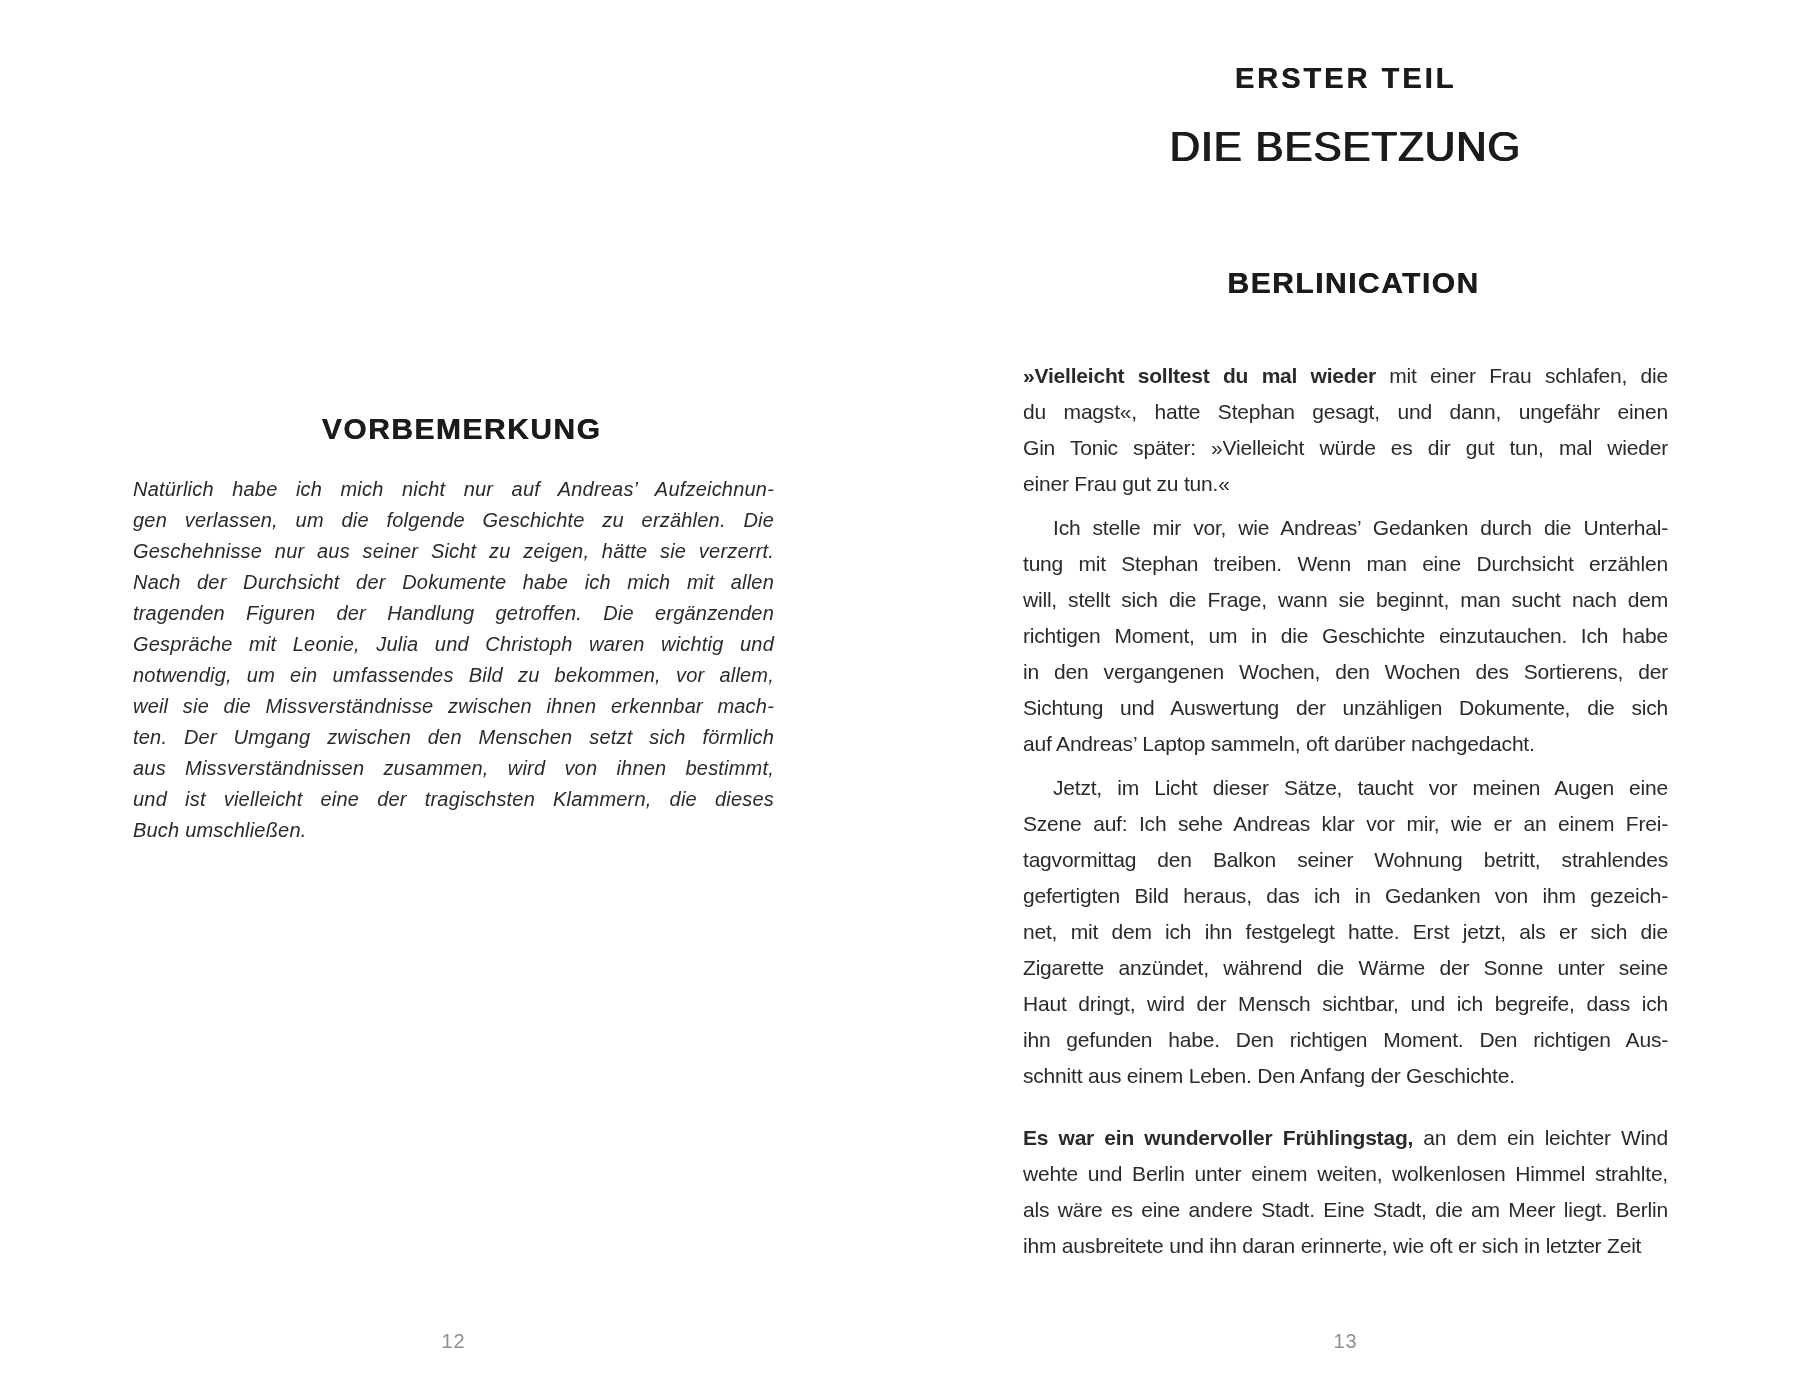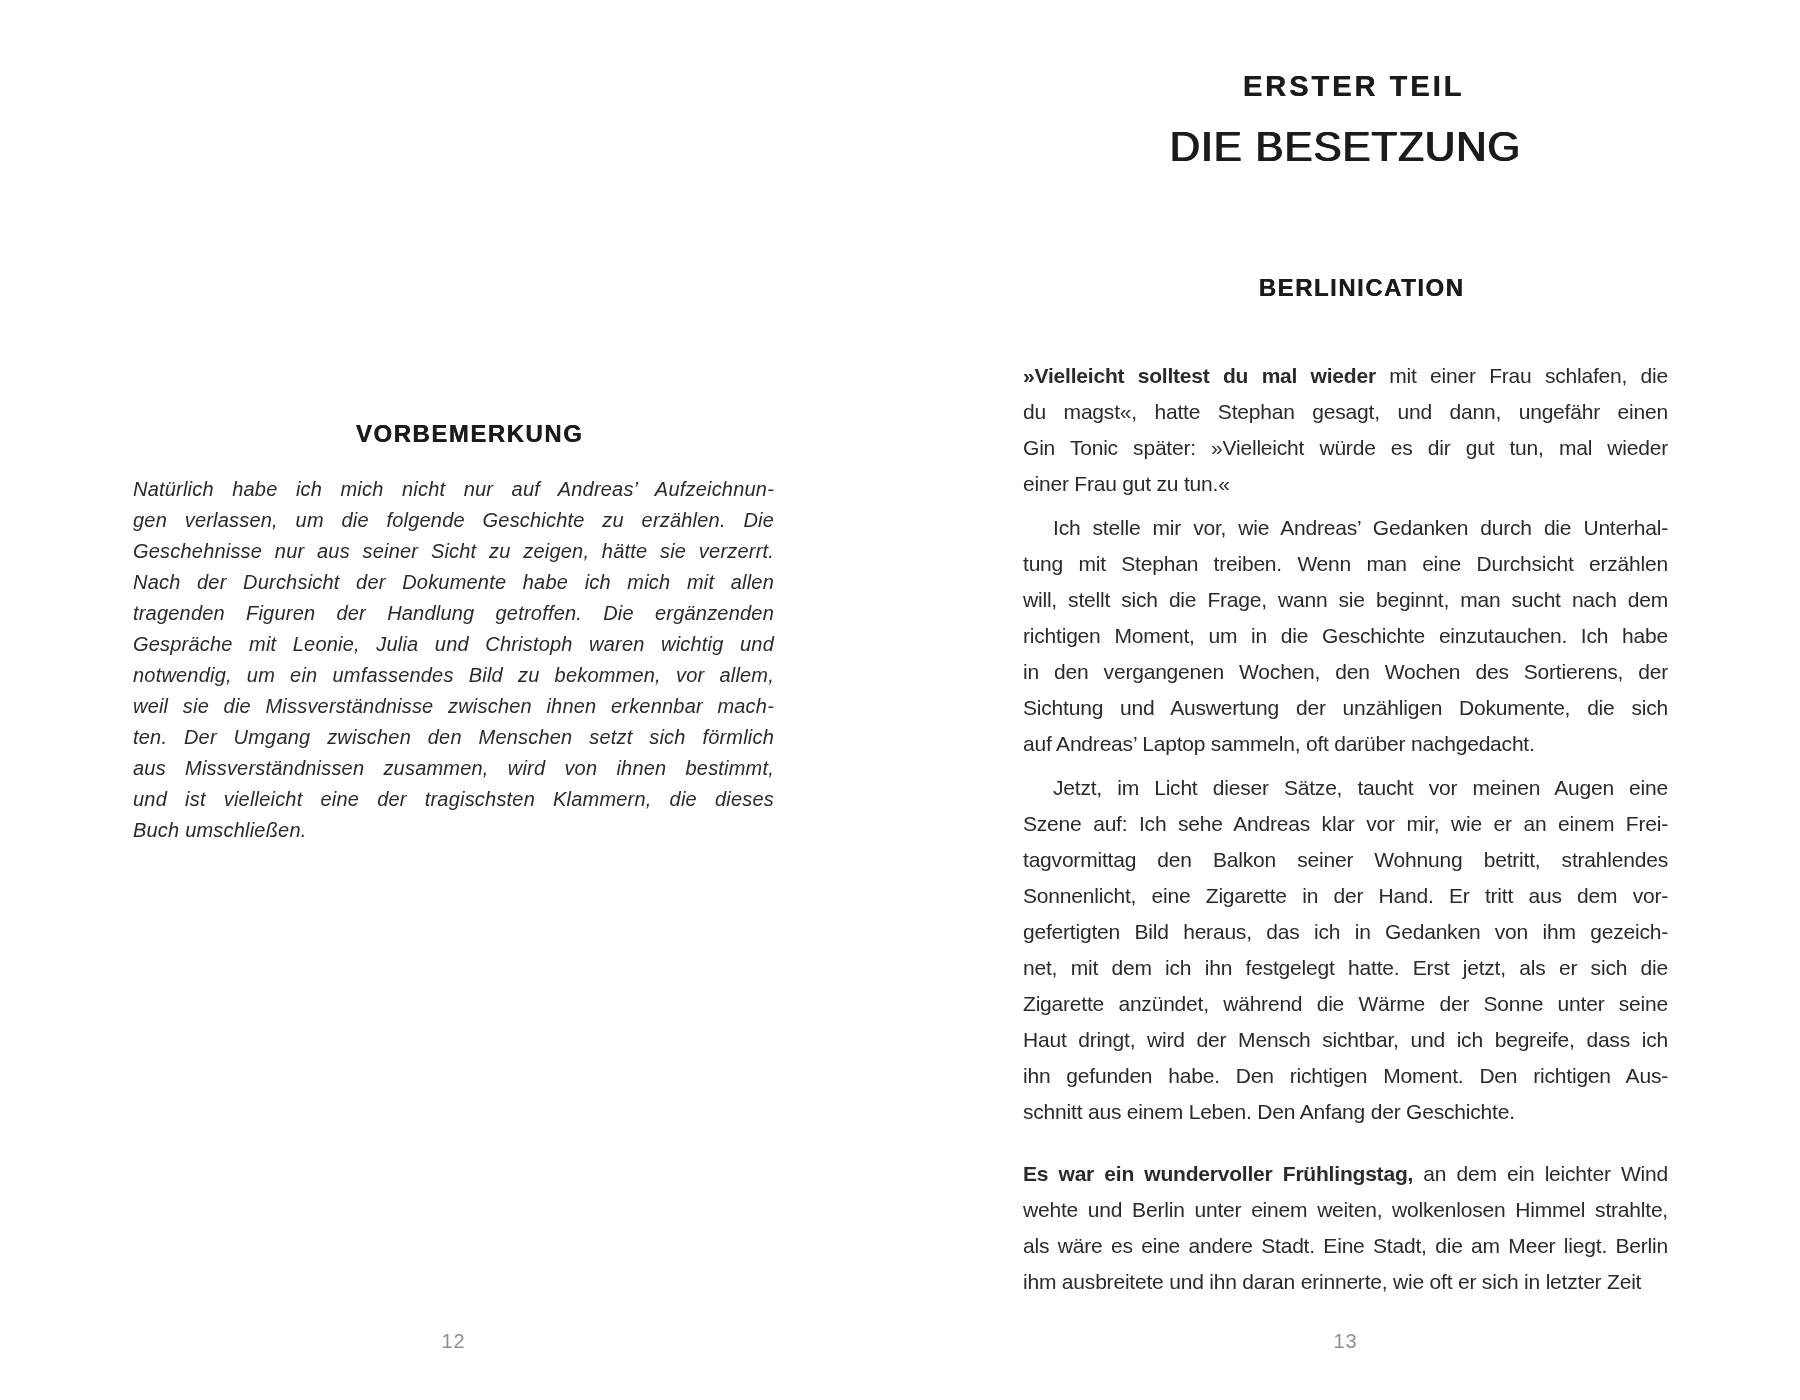--- a/index.html
+++ b/index.html
@@ -11,29 +11,29 @@
     background:var(--background);
     font-family:"Liberation Sans", sans-serif;
     color:var(--text);
     -webkit-font-smoothing:antialiased;
   }
   .page{position:absolute;top:0;height:1400px;}
   .page.left{left:125px;width:657px;}
   .page.right{left:1015px;width:661px;}
 
   .section-heading{
-    position:absolute;left:0;width:100%;margin:16px;text-align:center;
-    font-size:24px;font-weight:700;letter-spacing:1.5px;color:var(--heading);
+    position:absolute;left:0;width:100%;margin:8px;text-align:center;
+    font-size:30px;font-weight:700;letter-spacing:1.5px;color:var(--heading);
     text-shadow:0.4px 0 0 currentColor;
   }
   .left .section-heading{top:404px;}
   .right .chapter-heading{top:258px;}
 
   .part-label{
-    position:absolute;top:62px;left:0;width:100%;margin:8px;text-align:center;
+    position:absolute;top:62px;left:0;width:100%;margin:0;text-align:center;
     font-size:29px;font-weight:700;letter-spacing:3px;color:var(--heading);
     text-shadow:0.4px 0 0 currentColor;
   }
   .part-title{
     position:absolute;top:116px;left:0;width:100%;margin:0;text-align:center;
     font-size:42px;line-height:62px;font-weight:400;letter-spacing:1px;color:var(--heading);
     text-shadow:0.8px 0 0 currentColor,-0.8px 0 0 currentColor;
   }
 
   .textblock{position:absolute;left:0;width:100%;}
@@ -110,21 +110,20 @@
           <div class="line">will, stellt sich die Frage, wann sie beginnt, man sucht nach dem</div>
           <div class="line">richtigen Moment, um in die Geschichte einzutauchen. Ich habe</div>
           <div class="line">in den vergangenen Wochen, den Wochen des Sortierens, der</div>
           <div class="line">Sichtung und Auswertung der unzähligen Dokumente, die sich</div>
           <div class="line last">auf Andreas’ Laptop sammeln, oft darüber nachgedacht.</div>
         </div>
       <div class="para sans-body indent-first">
           <div class="line">Jetzt, im Licht dieser Sätze, taucht vor meinen Augen eine</div>
           <div class="line">Szene auf: Ich sehe Andreas klar vor mir, wie er an einem Frei-</div>
           <div class="line">tagvormittag den Balkon seiner Wohnung betritt, strahlendes</div>
-          <div class="line">Sonnenlicht, eine Zigarette in der Hand. Er tritt aus dem vor-</div>
           <div class="line">gefertigten Bild heraus, das ich in Gedanken von ihm gezeich-</div>
           <div class="line">net, mit dem ich ihn festgelegt hatte. Erst jetzt, als er sich die</div>
           <div class="line">Zigarette anzündet, während die Wärme der Sonne unter seine</div>
           <div class="line">Haut dringt, wird der Mensch sichtbar, und ich begreife, dass ich</div>
           <div class="line">ihn gefunden habe. Den richtigen Moment. Den richtigen Aus-</div>
           <div class="line last">schnitt aus einem Leben. Den Anfang der Geschichte.</div>
         </div>
       <div class="para serif-body">
           <div class="line"><strong>Es war ein wundervoller Frühlingstag,</strong> an dem ein leichter Wind</div>
           <div class="line">wehte und Berlin unter einem weiten, wolkenlosen Himmel strahlte,</div>

